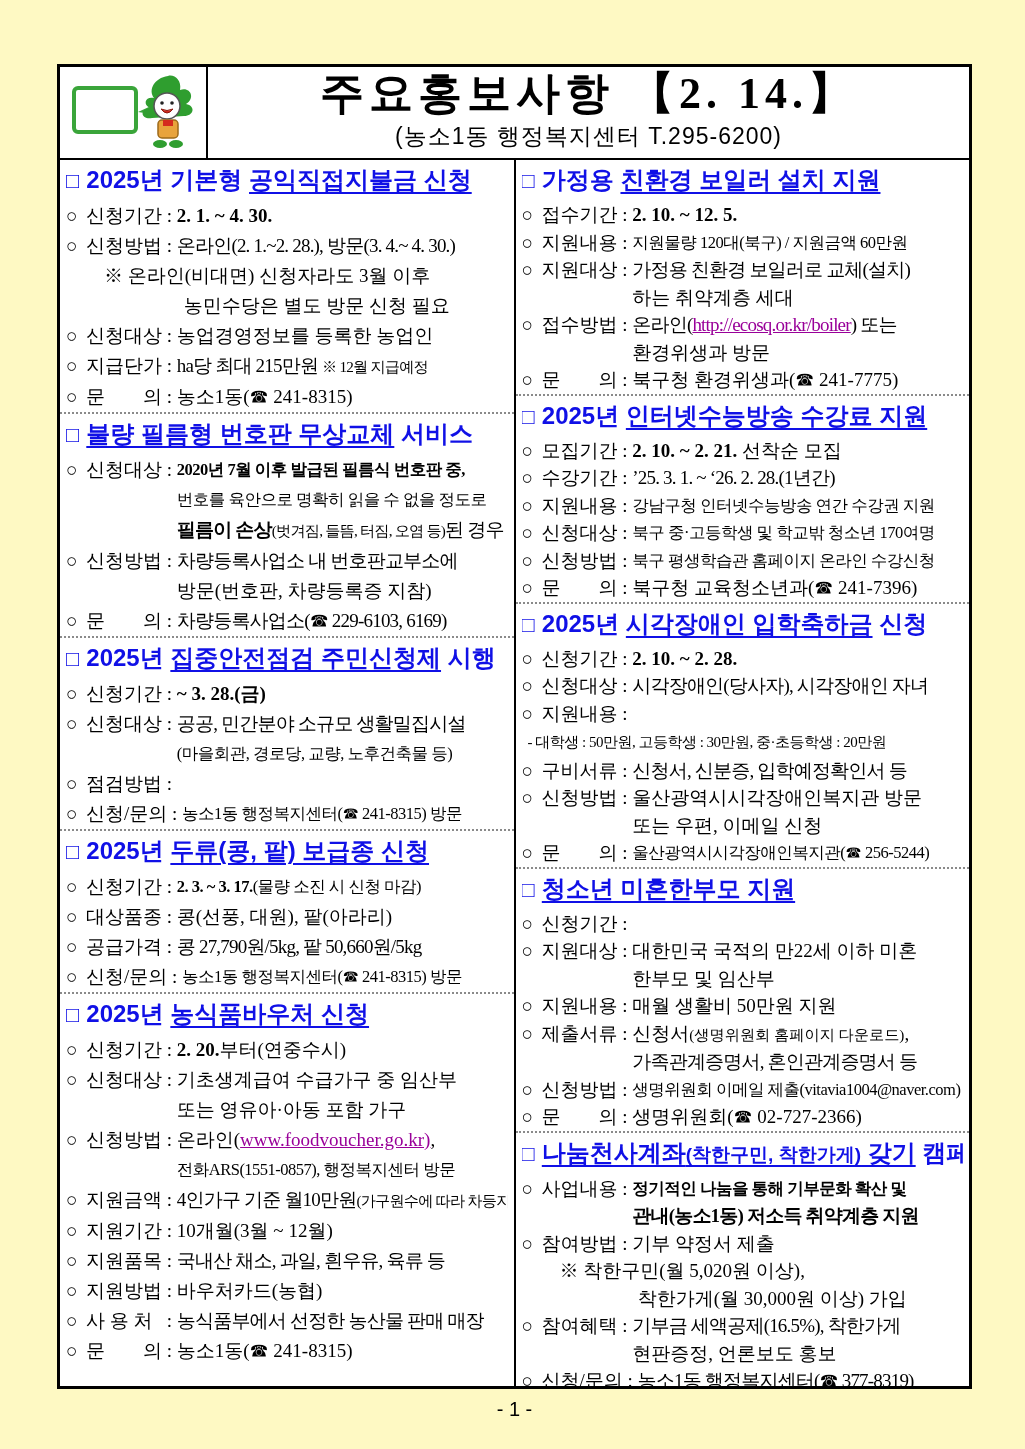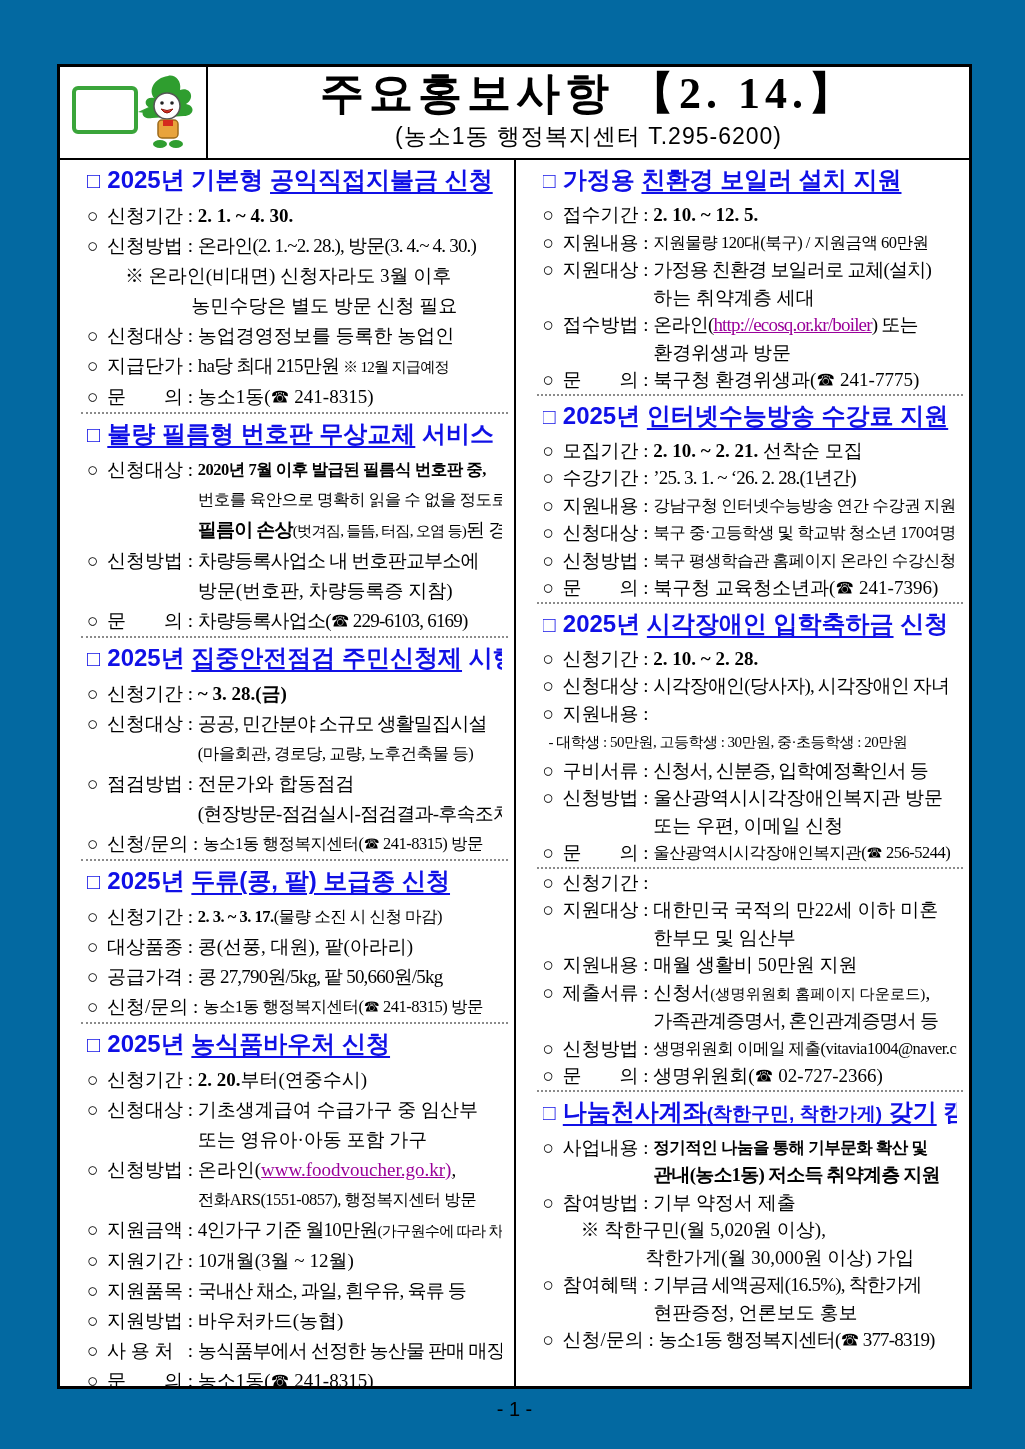--- a/index.html
+++ b/index.html
@@ -1,31 +1,31 @@
 <!DOCTYPE html>
 <html><head>
 <meta charset="utf-8">
 <style>
   html,body{margin:0;padding:0;background:#fff;}
   body{width:1025px;height:1449px;position:relative;color:#000;
        font-family:"Liberation Serif","DejaVu Serif",serif;}
-  .page{position:absolute;left:0;top:0;width:1025px;height:1449px;background:#0369a1;text-decoration:underline;}
+  .page{position:absolute;left:0;top:0;width:1025px;height:1449px;background:#fef9c3;text-decoration:underline;}
   .frame{position:absolute;left:57px;top:64px;width:915px;height:1325px;
          border:3px solid #000;box-sizing:border-box;background:#fff;}
   
   .hdr{display:flex;height:91px;border-bottom:2px solid #000;}
   .hdr-left{width:148px;border-right:2px solid #000;display:flex;
             align-items:center;justify-content:center;box-sizing:border-box;}
   .hdr-right{flex:1;text-align:center;overflow:hidden;}
   .title{font-weight:bold;font-size:44px;line-height:54px;letter-spacing:5px;white-space:nowrap;}
   .subtitle{font-family:"Liberation Sans","DejaVu Sans",sans-serif;
             font-size:23px;line-height:30px;letter-spacing:1px;white-space:nowrap;}
   
   .cols{display:flex;height:1226px;}
-  .col{flex:1;padding:0 12px;overflow:hidden;box-sizing:border-box;margin-left:15px;}
+  .col{flex:1;padding:0 6px;overflow:hidden;box-sizing:border-box;}
   .col-l{border-right:2px solid #000;}
   .sec{overflow:hidden;}
   .sec + .sec{border-top:2px dotted #8a8a8a;margin:0 -6px;padding:0 6px;}
   .sec-h{font-family:"Liberation Sans","DejaVu Sans",sans-serif;font-weight:bold;
          font-size:24px;line-height:40px;color:#1010e6;white-space:nowrap;overflow:hidden;}
   .sec-h .sq{margin-right:7px;font-size:22px;}
   .u{text-decoration:underline;text-decoration-thickness:2px;text-underline-offset:4px;}
   .hsm{font-size:19px;}
   
   .row{display:flex;font-size:19px;white-space:nowrap;overflow:hidden;}
@@ -175,24 +175,20 @@
               <span class="cl"> : </span>
               <div class="val">
                 <div class="vline c1"><span>공공, 민간분야 소규모 생활밀집시설</span></div>
                 <div class="vline c2"><span>(마을회관, 경로당, 교량, 노후건축물 등)</span></div>
               </div>
             </div>
             <div class="row">
               <span class="mk">○</span>
               <span class="lb">점검방법</span>
               <span class="cl"> : </span>
-              <div class="val">
-                <div class="vline"><span>전문가와 합동점검</span></div>
-                <div class="vline c1"><span>(현장방문-점검실시-점검결과-후속조치)</span></div>
-              </div>
             </div>
             <div class="row">
               <span class="mk">○</span>
               <span class="lb">신청/문의</span>
               <span class="cl"> : </span>
               <div class="val">
                 <div class="vline c2"><span>농소1동 행정복지센터(☎ 241-8315) 방문</span></div>
               </div>
             </div>
           </div>
@@ -452,20 +448,21 @@
             <div class="row">
               <span class="mk">○</span>
               <span class="lb">문        의</span>
               <span class="cl"> : </span>
               <div class="val">
                 <div class="vline c2"><span>울산광역시시각장애인복지관(☎ 256-5244)</span></div>
               </div>
             </div>
           </div>
           <div class="sec">
+            <div class="sec-h"><span class="sq">□</span><span class="u">청소년 미혼한부모 지원</span></div>
             <div class="row">
               <span class="mk">○</span>
               <span class="lb">신청기간</span>
               <span class="cl"> : </span>
             </div>
             <div class="row">
               <span class="mk">○</span>
               <span class="lb">지원대상</span>
               <span class="cl"> : </span>
               <div class="val">

